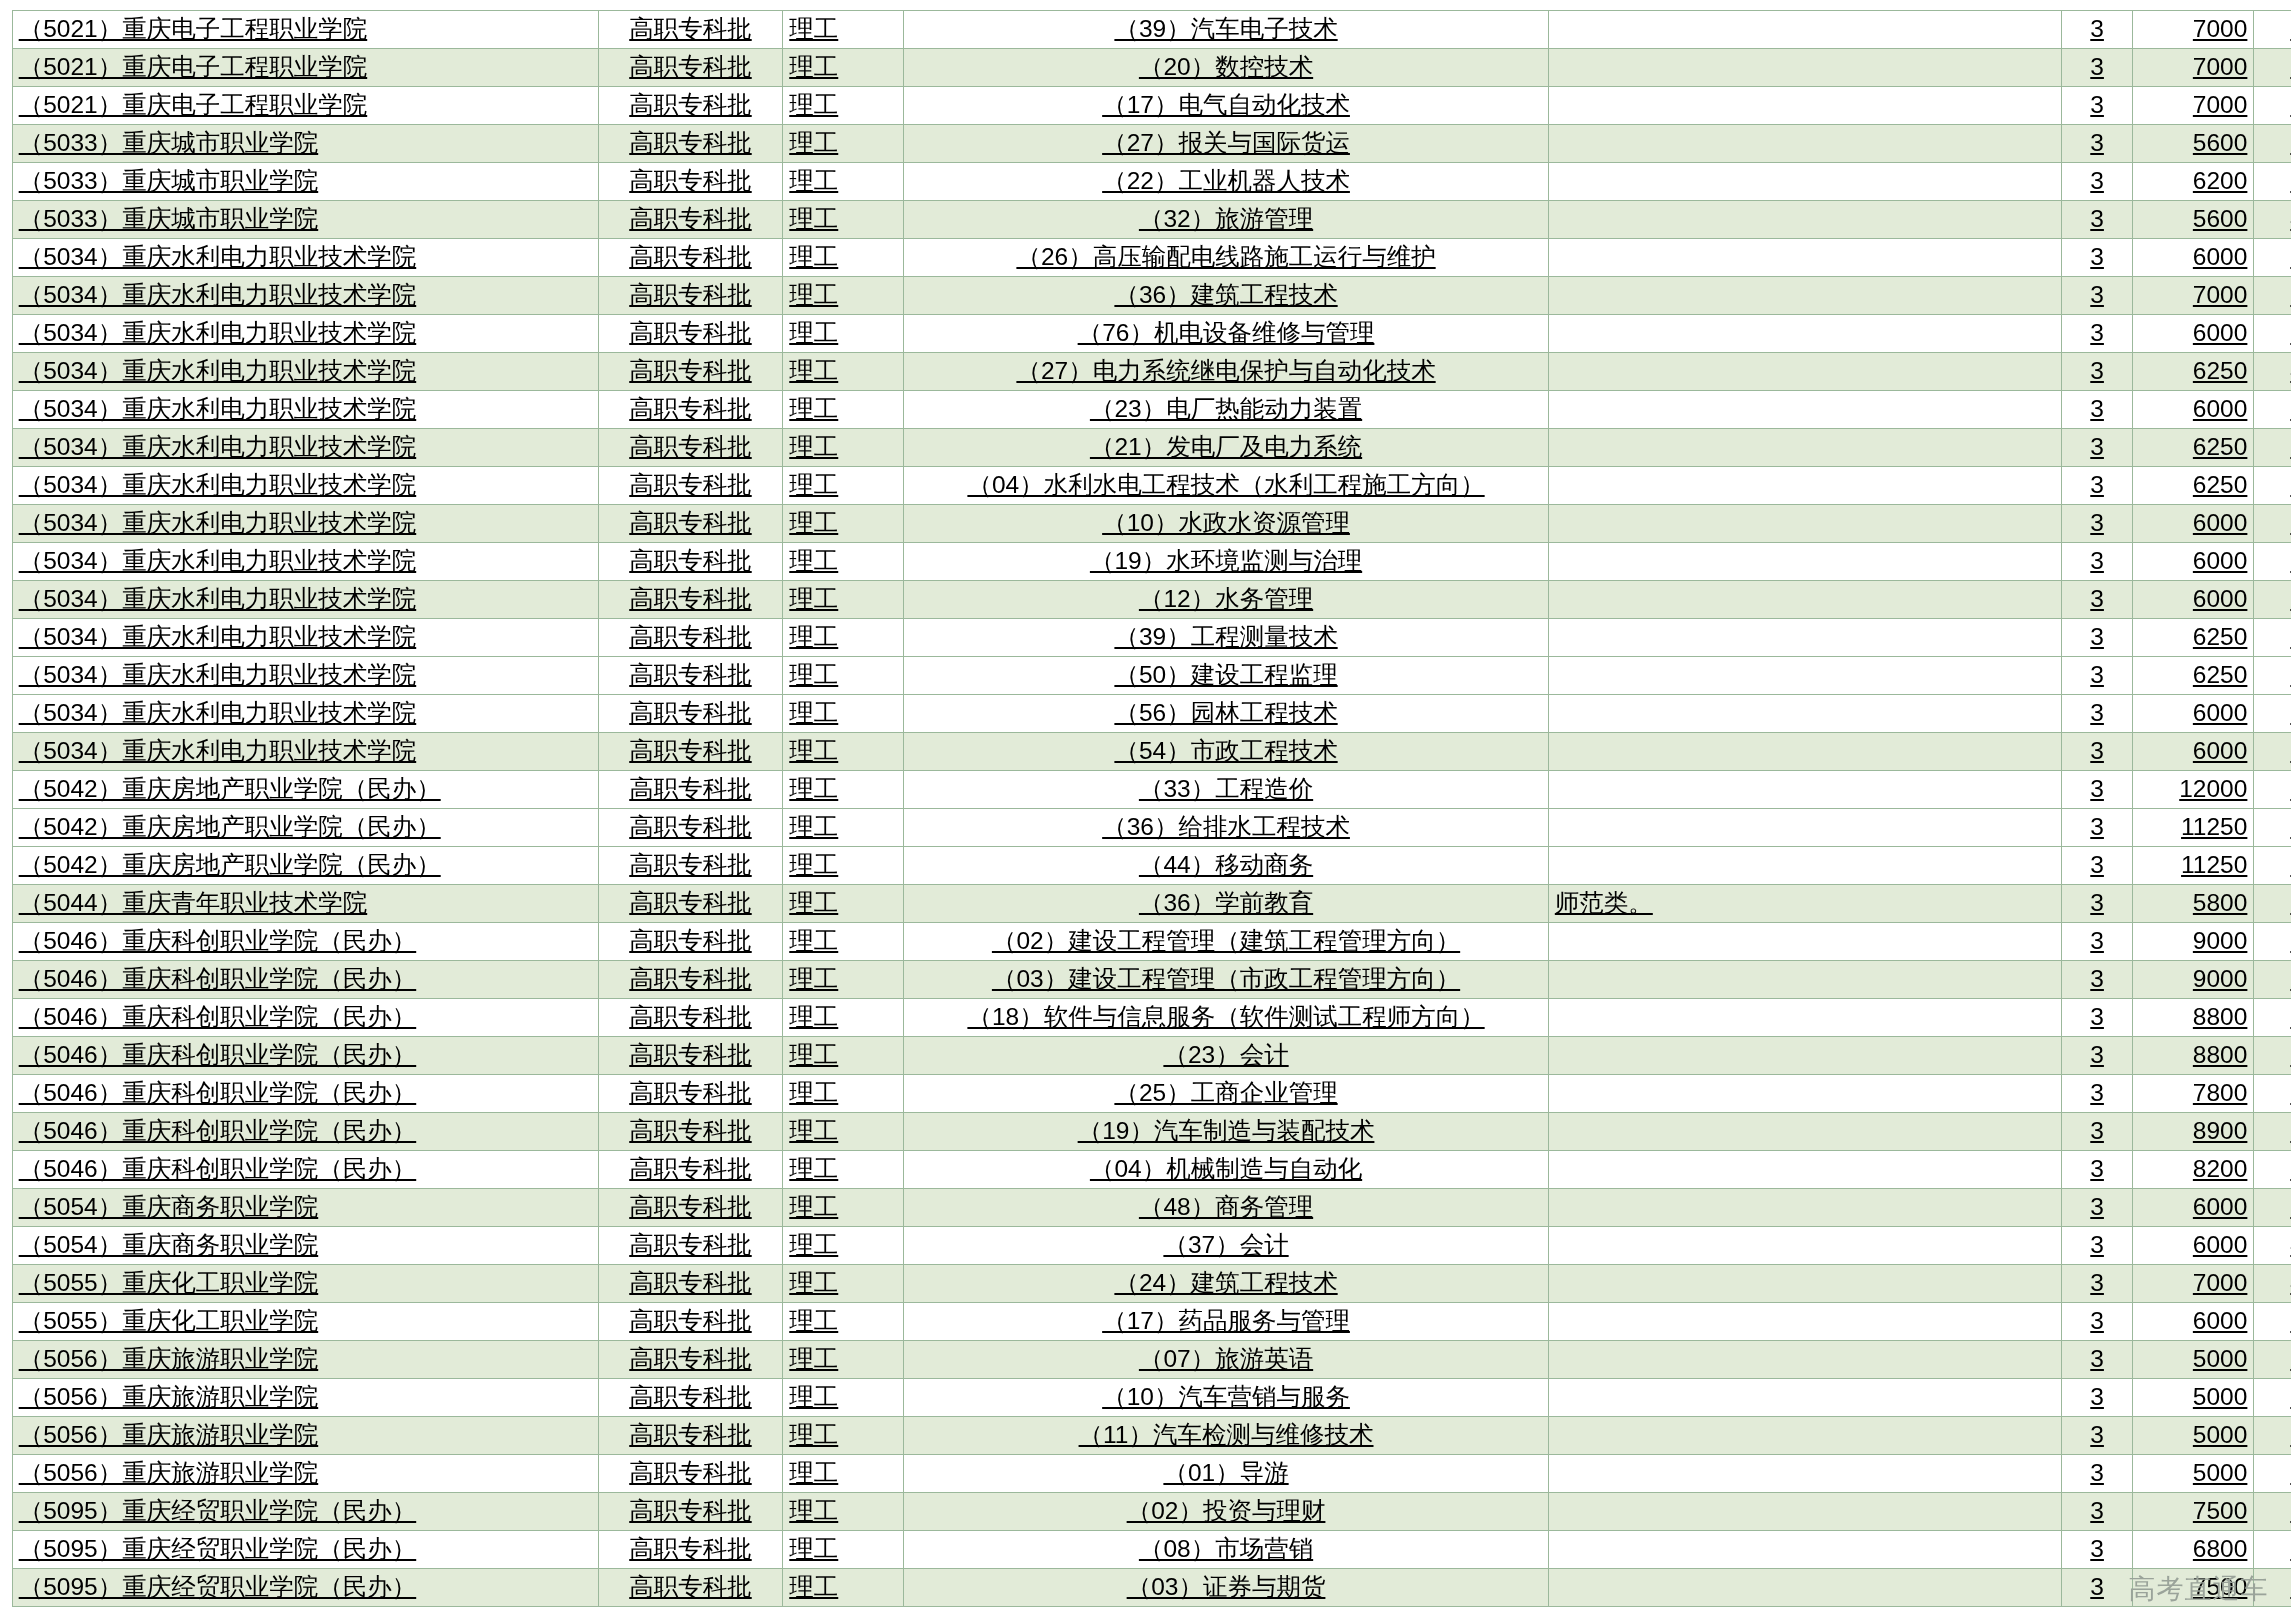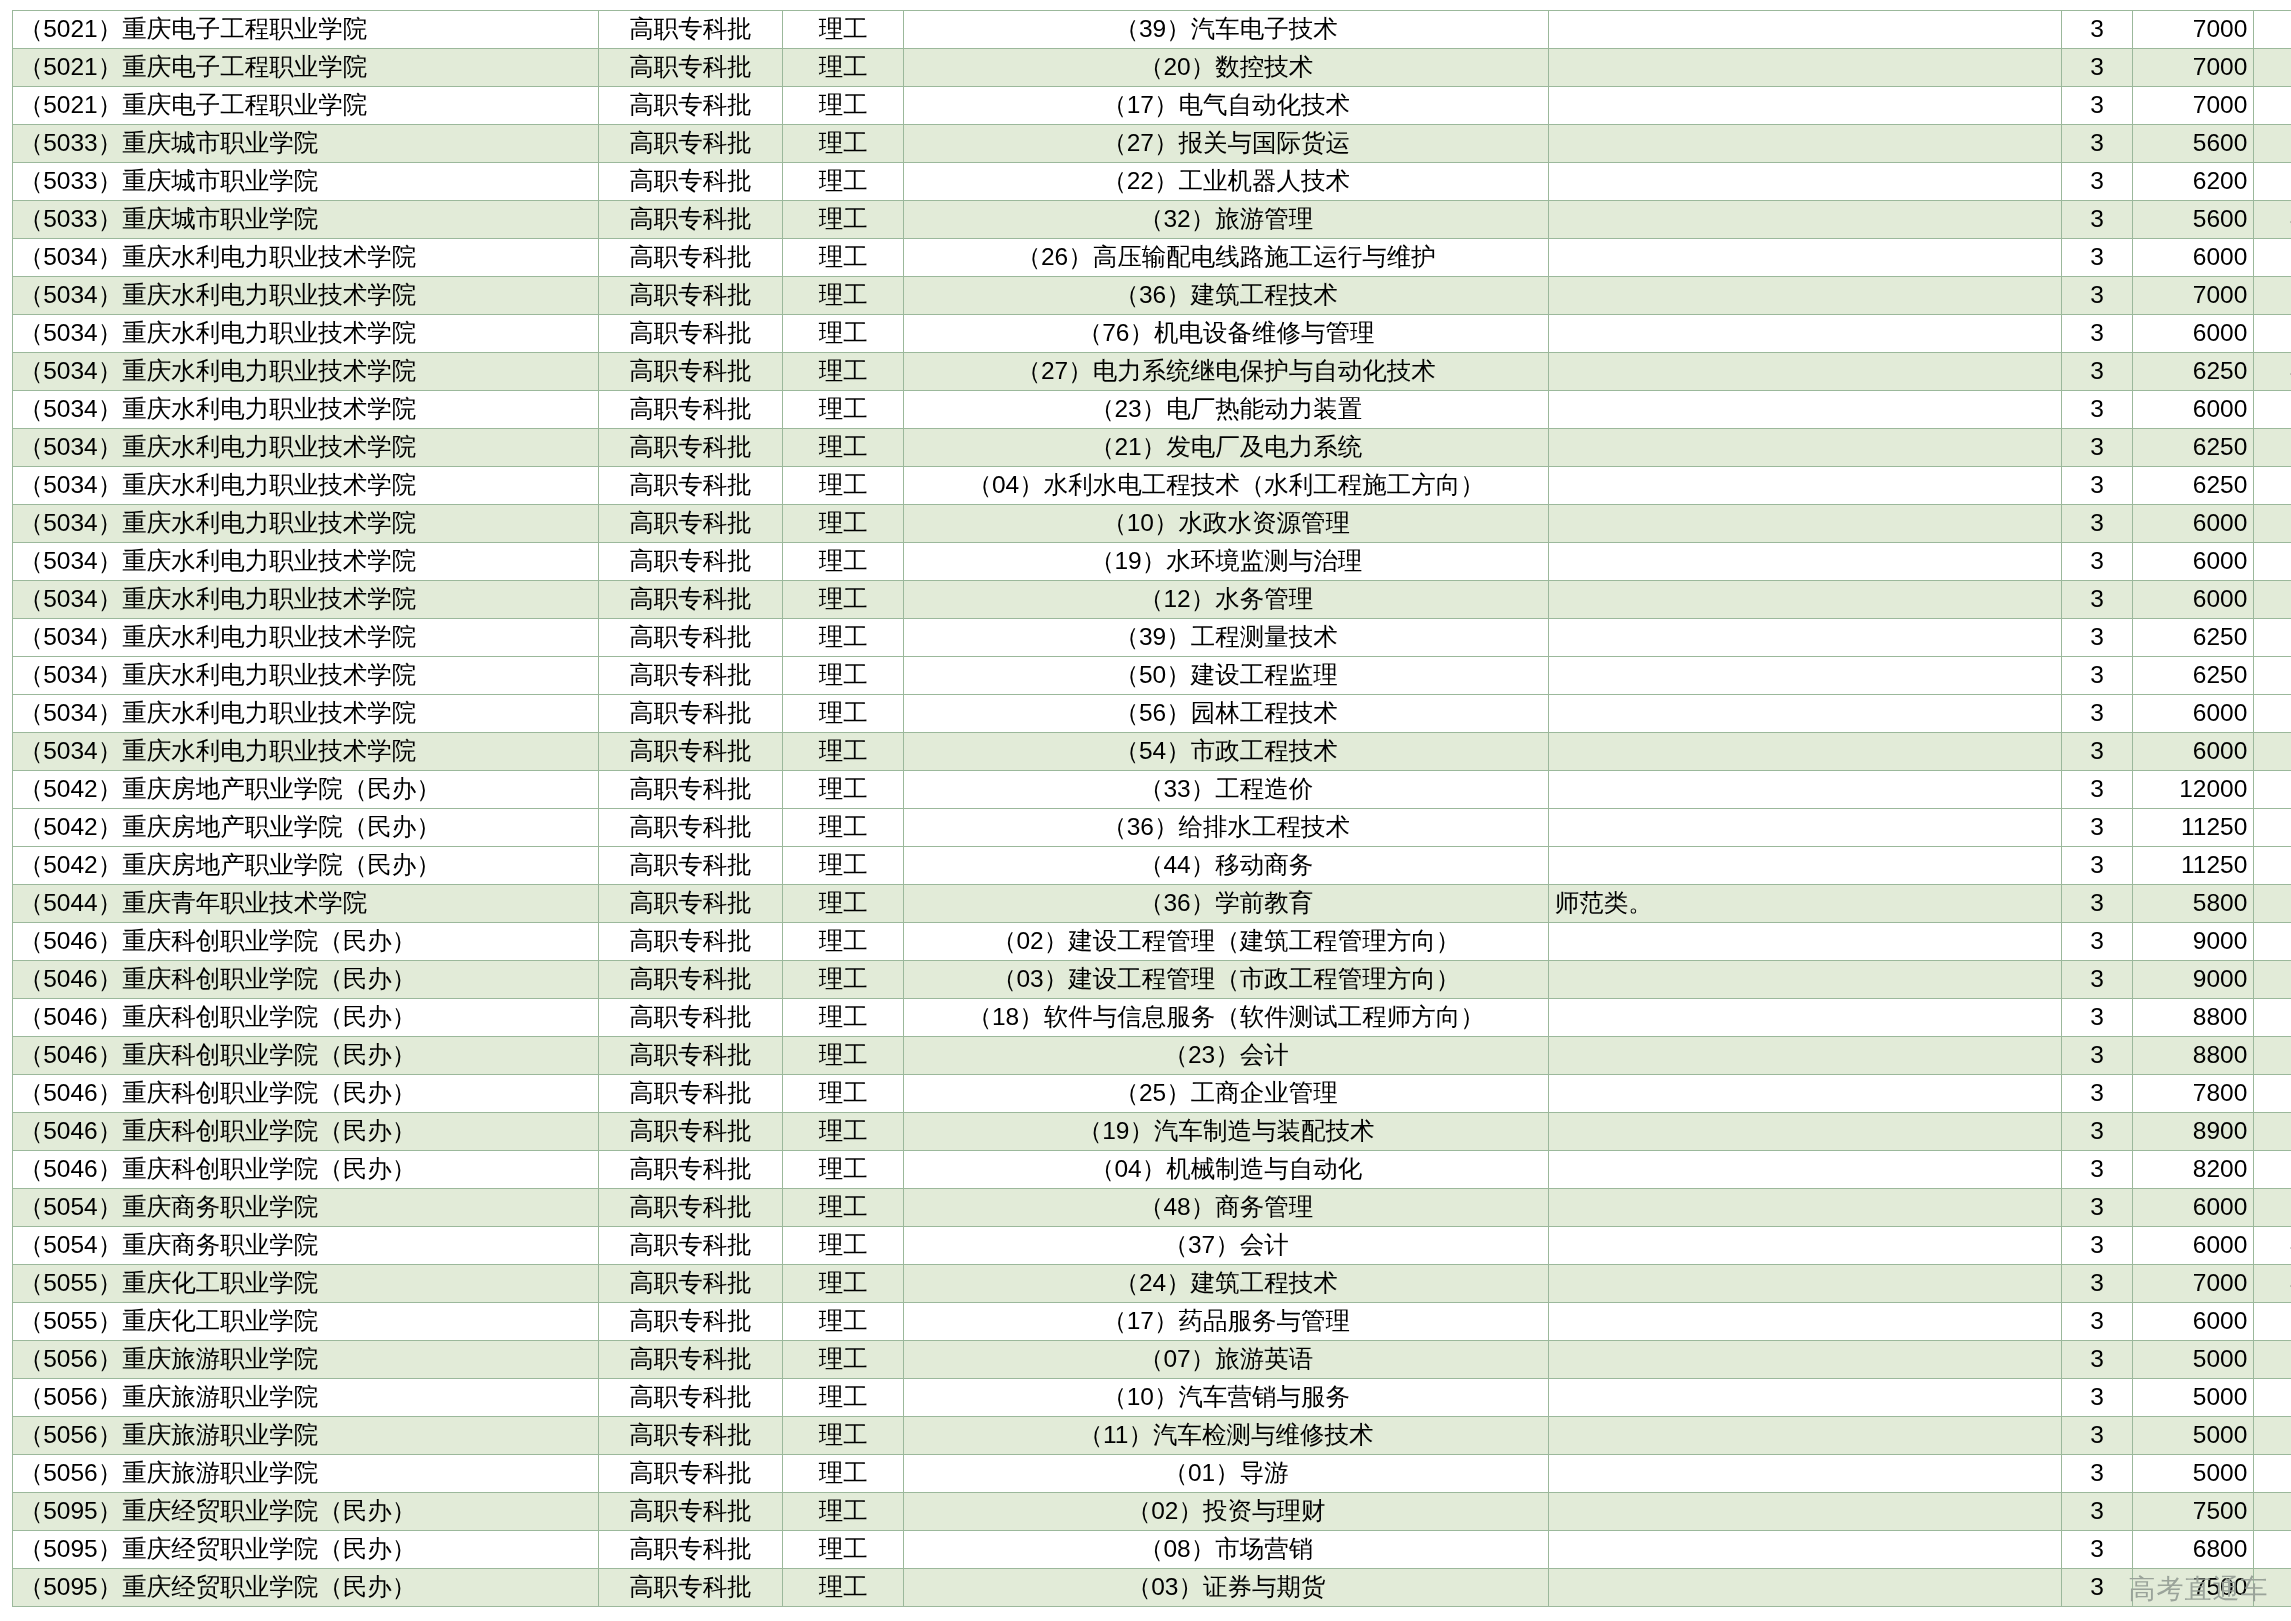--- a/index.html
+++ b/index.html
@@ -14,20 +14,21 @@
     color: #000000;
     position: relative;
     overflow: hidden;
   }
   .page {
     padding: 9.8px 11.8px 0 11.8px;
     box-sizing: border-box;
     width: 2292px;
     height: 1621px;
     position: relative;
+    text-decoration: underline;
   }
   table.admissions {
     border-collapse: collapse;
     width: 2266px;
     table-layout: fixed;
     font-size: 24.5px;
   }
   table.admissions td {
     border: 1px solid #9bb89b;
     height: 37px;
@@ -38,21 +39,21 @@
     line-height: 1.15;
   }
   tr.shaded td {
     background: #e2ebd8;
   }
   tr.plain td {
     background: #ffffff;
   }
   .col-school   { width: 573px; text-align: left; }
   .col-batch    { width: 172px; text-align: center; margin-top: 32px; }
-  .col-type     { width: 108px; text-align: center; }
+  .col-type     { width: 108px; text-align: left; }
   .col-major    { width: 632px; text-align: center; }
   .col-note     { width: 500px; text-align: left; }
   .col-years    { width: 59px;  text-align: center; }
   .col-fee      { width: 108px; text-align: right; margin-top: 25px; }
   .col-plan     { width: 74px;  text-align: center; }
 
   .watermark {
     position: absolute;
     right: 23.5px;
     bottom: 13.7px;

